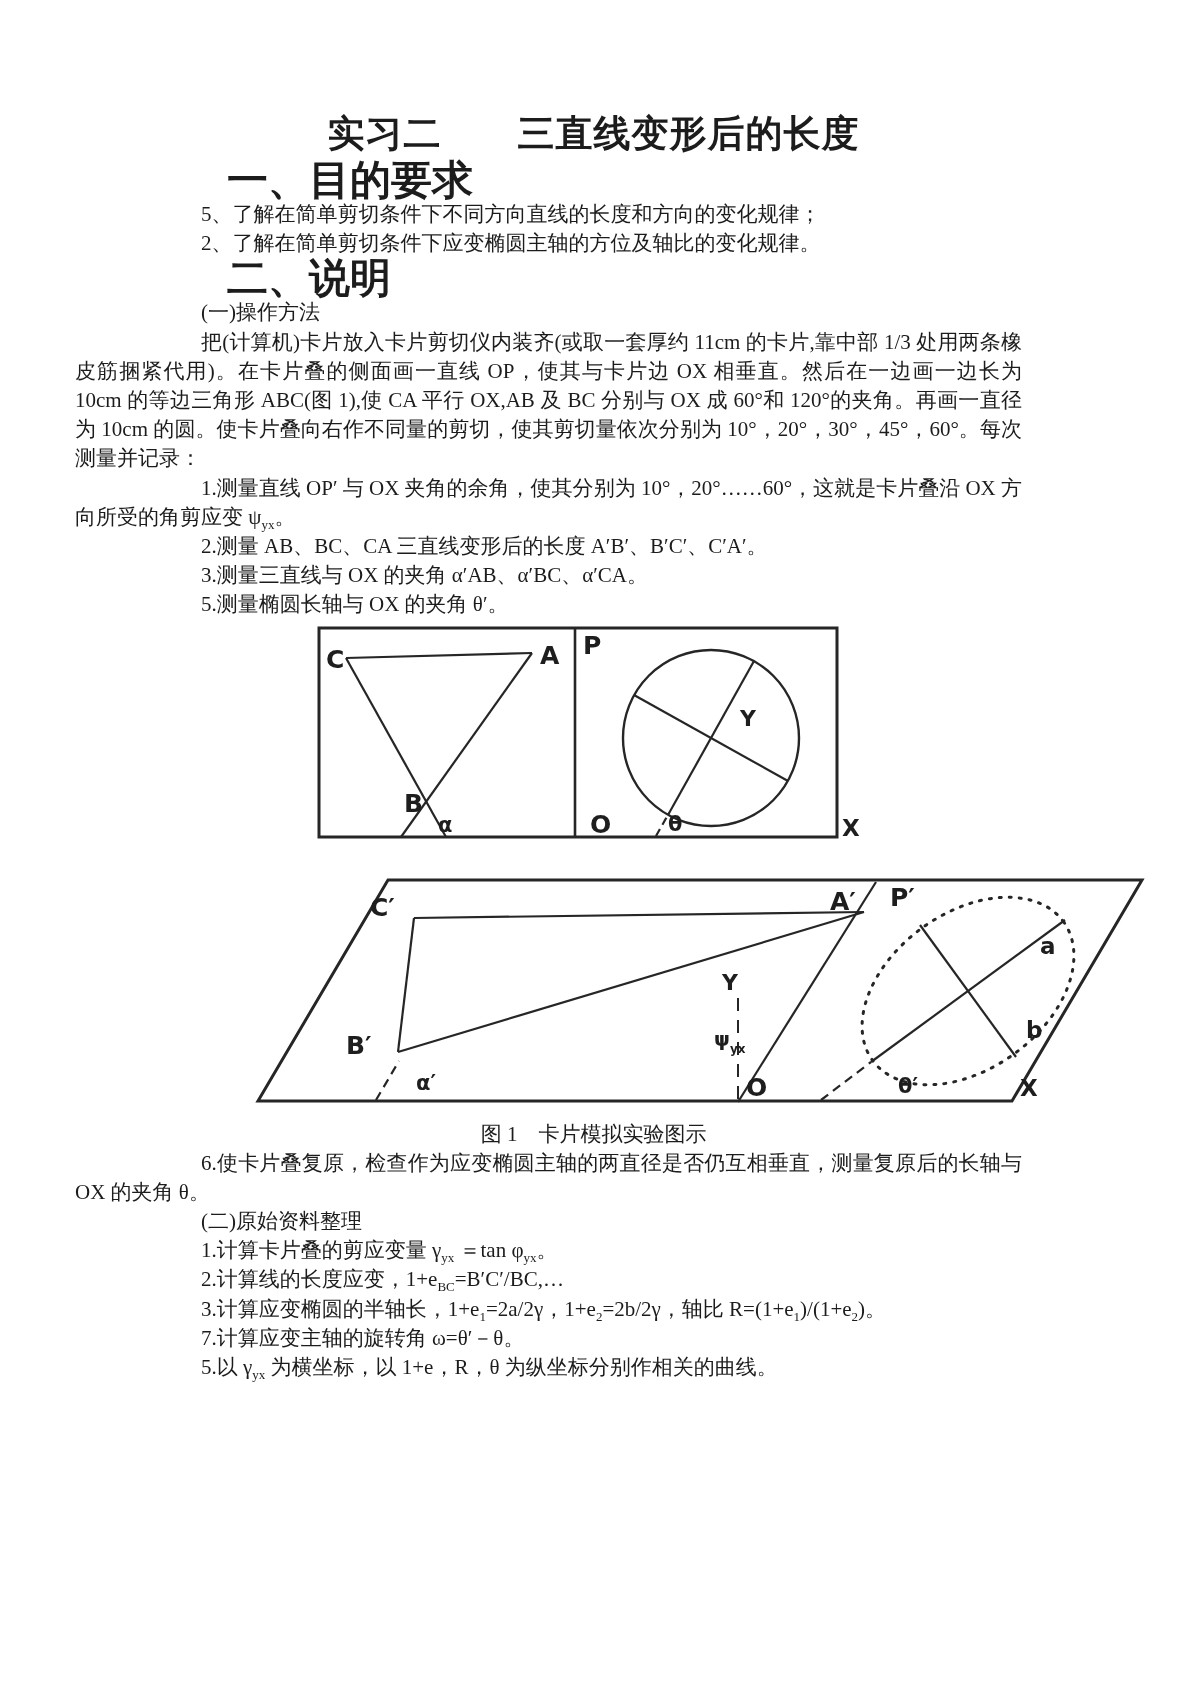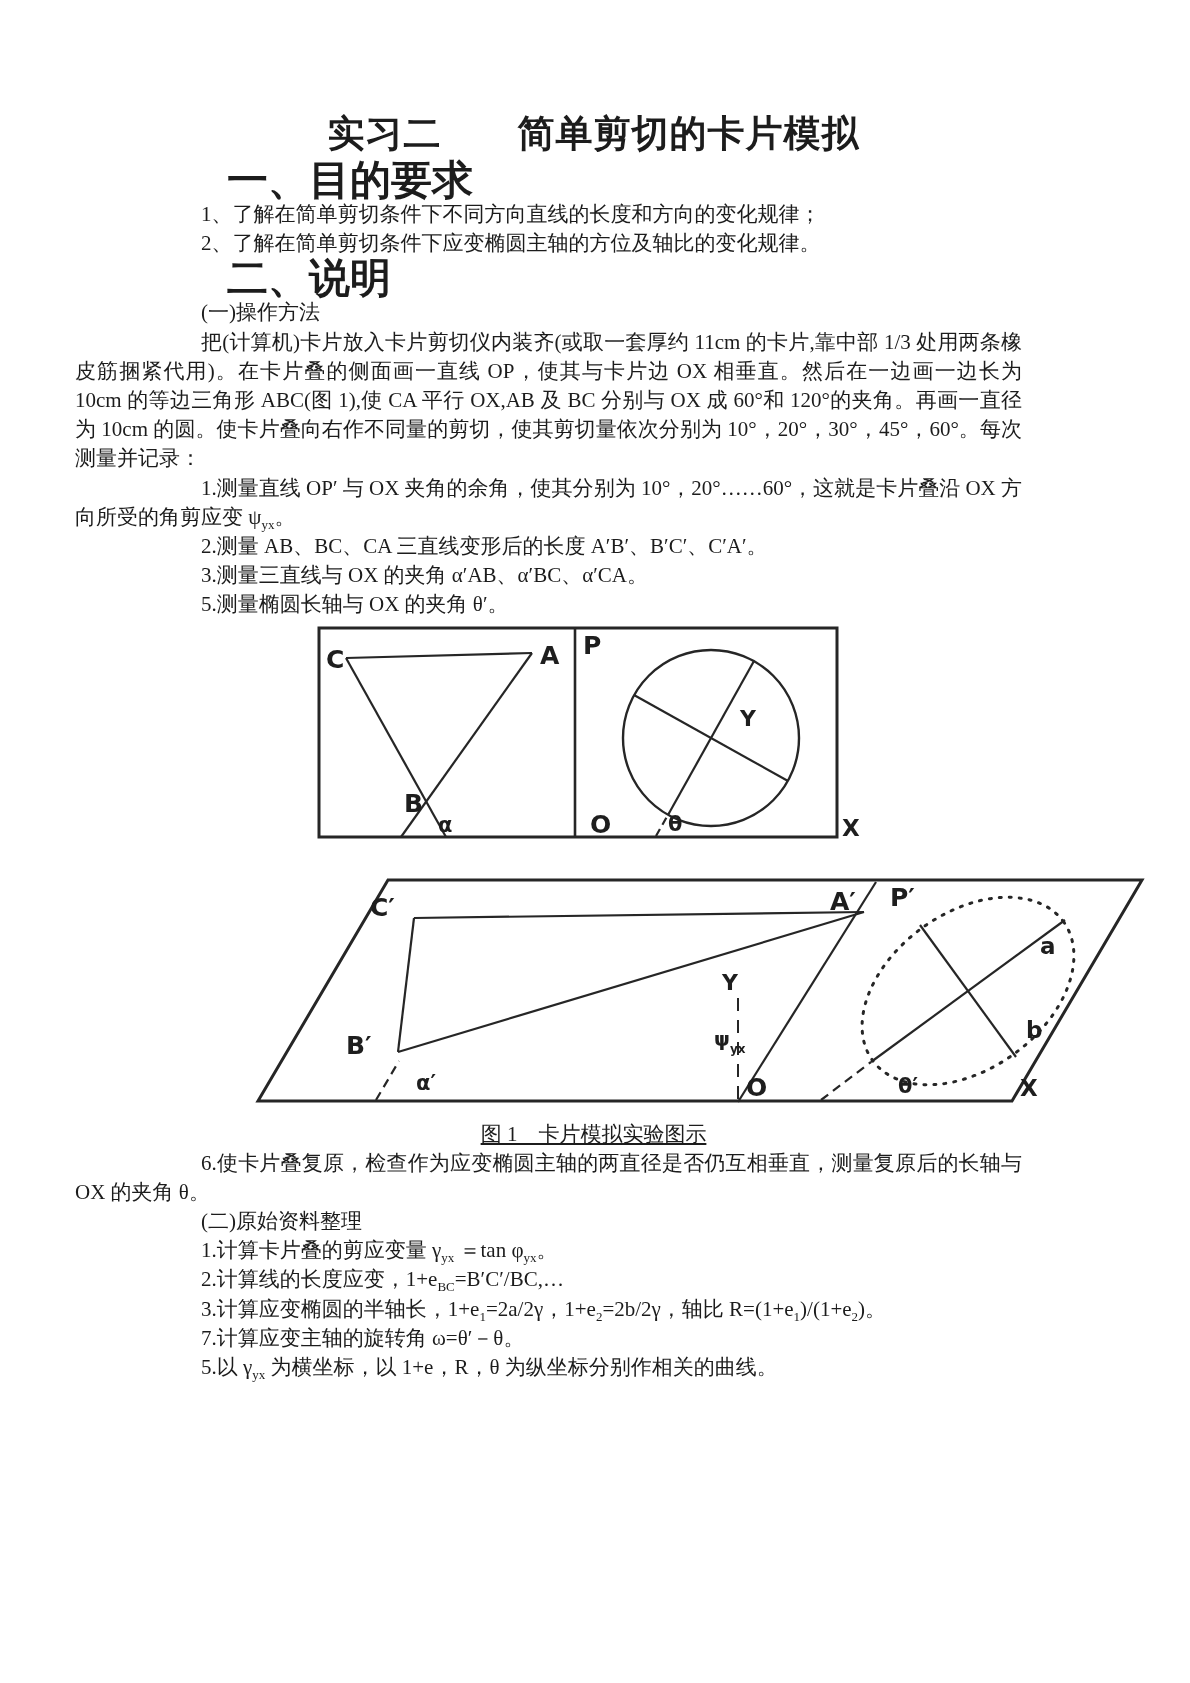--- a/index.html
+++ b/index.html
@@ -4,38 +4,38 @@
 <style>
   html,body{margin:0;padding:0;background:#ffffff;}
   body{width:1190px;height:1683px;overflow:hidden;position:relative;
        font-family:"Liberation Serif","DejaVu Serif",serif;color:#1c1c1c;}
   .doc{padding:112px 168px 0 75px;}
   h1.title{font-size:37px;line-height:44px;font-weight:bold;margin:0 0 6px 0;
            text-align:center;transform:translateX(45px);letter-spacing:1px;white-space:pre;}
   h2.sec{font-size:41px;line-height:36px;font-weight:bold;margin:2px 0 2px 152px;}
   p.body{font-size:21px;line-height:29.2px;margin:0;text-align:justify;}
   p.ind{text-indent:126px;}
-  p.caption{font-size:21px;line-height:29px;margin:12px 0 0 0;text-align:center;transform:translateX(45px);text-decoration:underline;}
+  p.caption{font-size:21px;line-height:29px;margin:12px 0 0 0;text-align:center;transform:translateX(45px);}
   p.after-fig{}
   sub{font-size:13px;line-height:0;}
   svg.fig{display:block;}
   svg.fig1{margin:0 0 0 241px;}
   svg.fig2{margin:12px 0 0 171px;}
   .fig text{font-family:"DejaVu Sans","Liberation Sans",sans-serif;font-weight:bold;fill:#1e1e1e;}
   .lineart{stroke:#262626;fill:none;}
 </style>
 </head>
 <body>
 
 <div class="doc">
 
-  <h1 class="title">实习二　　简单剪切的卡片模拟</h1>
+  <h1 class="title">实习二　　三直线变形后的长度</h1>
 
   <h2 class="sec">一、目的要求</h2>
-  <p class="body ind">1、了解在简单剪切条件下不同方向直线的长度和方向的变化规律；</p>
+  <p class="body ind">5、了解在简单剪切条件下不同方向直线的长度和方向的变化规律；</p>
   <p class="body ind">2、了解在简单剪切条件下应变椭圆主轴的方位及轴比的变化规律。</p>
 
   <h2 class="sec">二、说明</h2>
   <p class="body ind">(一)操作方法</p>
   <p class="body ind">把(计算机)卡片放入卡片剪切仪内装齐(或取一套厚约 11cm 的卡片,靠中部 1/3 处用两条橡皮筋捆紧代用)。在卡片叠的侧面画一直线 OP，使其与卡片边 OX 相垂直。然后在一边画一边长为 10cm 的等边三角形 ABC(图 1),使 CA 平行 OX,AB 及 BC 分别与 OX 成 60°和 120°的夹角。再画一直径为 10cm 的圆。使卡片叠向右作不同量的剪切，使其剪切量依次分别为 10°，20°，30°，45°，60°。每次测量并记录：</p>
   <p class="body ind">1.测量直线 OP′ 与 OX 夹角的余角，使其分别为 10°，20°……60°，这就是卡片叠沿 OX 方向所受的角剪应变 ψ<sub>yx</sub>。</p>
   <p class="body ind">2.测量 AB、BC、CA 三直线变形后的长度 A′B′、B′C′、C′A′。</p>
   <p class="body ind">3.测量三直线与 OX 的夹角 α′AB、α′BC、α′CA。</p>
   <p class="body ind">5.测量椭圆长轴与 OX 的夹角 θ′。</p>
 

